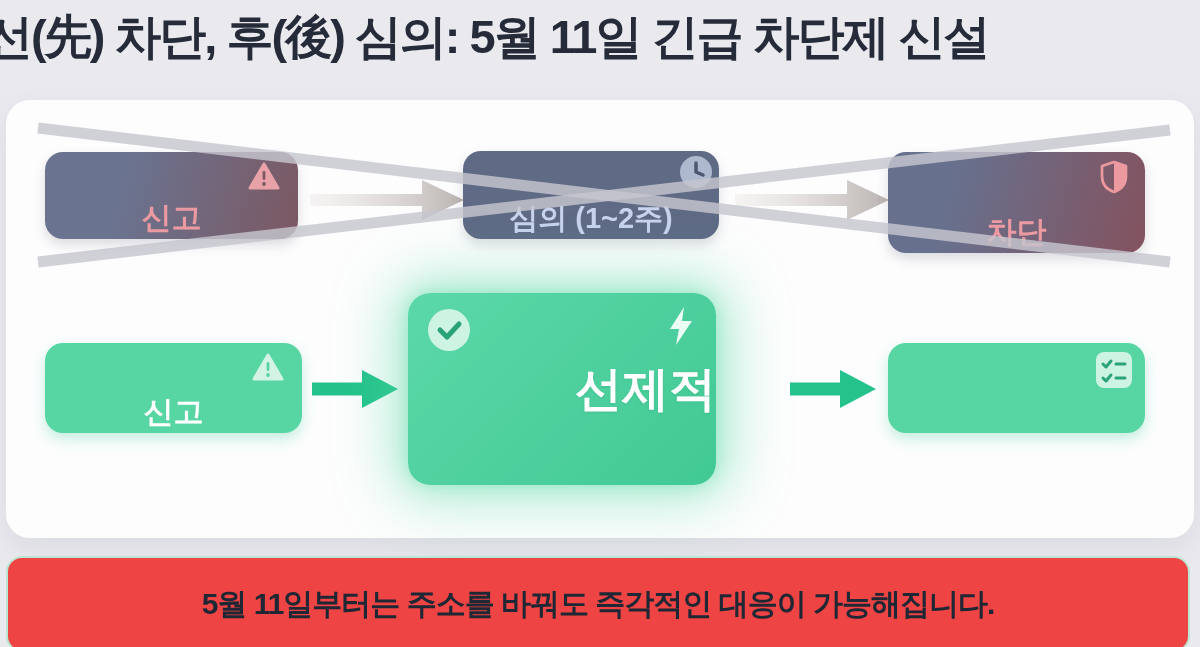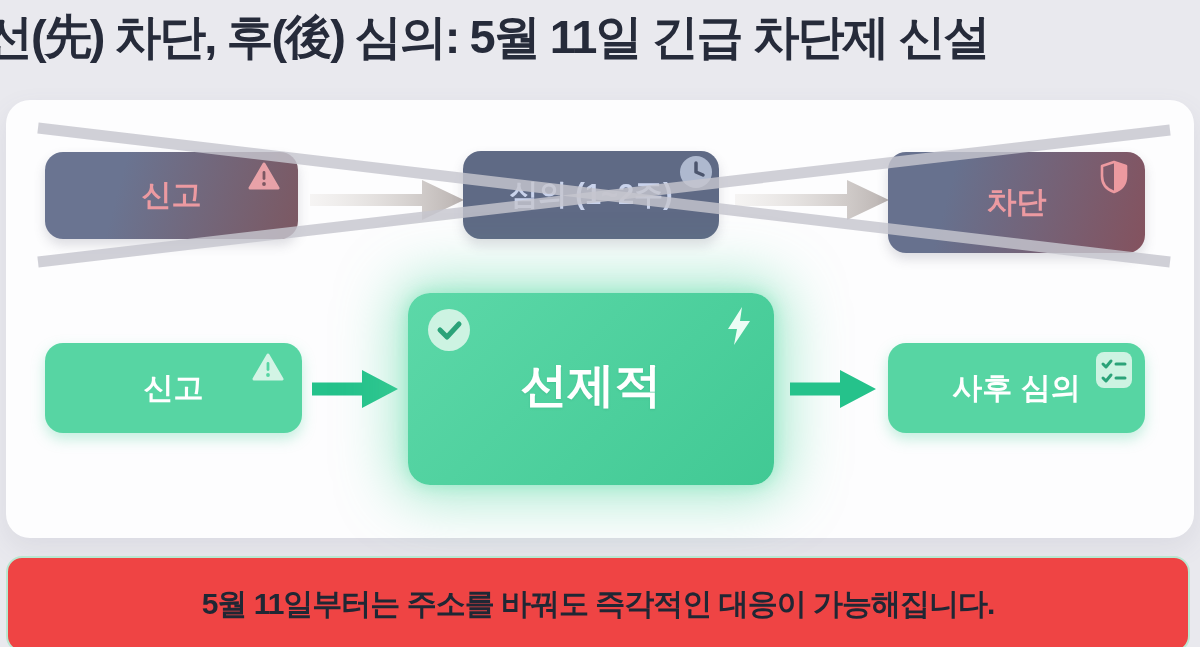--- a/index.html
+++ b/index.html
@@ -31,21 +31,21 @@
     width: 1188px; height: 438px;
     background: #fdfdfe;
     border-radius: 24px;
     box-shadow: 0 10px 26px rgba(100,100,130,0.10);
   }
 
   
   .box {
     position: absolute;
     display: flex;
-    align-items: center;
+    align-items: flex-end;
     justify-content: center;
     border-radius: 18px;
     font-weight: 700;
   }
   .box .corner-icon { position: absolute; }
 
   
   .box-old-report {
     left: 39px; top: 52px; width: 253px; height: 87px;
     background: linear-gradient(105deg, #6a7491 30%, #7c5862 100%);
@@ -83,27 +83,26 @@
     color: #ffffff; font-size: 30px;
     box-shadow: 0 6px 14px rgba(87,213,163,0.35);
   }
   .box-new-review {
     left: 882px; top: 243px; width: 257px; height: 90px;
     background: #57d5a3;
     color: #ffffff; font-size: 30px;
     box-shadow: 0 6px 14px rgba(87,213,163,0.35);
   }
   .box-new-action {
-    left: 402px; top: 193px; width: 366px; height: 192px;
+    left: 402px; top: 193px; width: 308px; height: 192px;
     border-radius: 22px;
     background: linear-gradient(135deg, #5cd8a8 0%, #41c994 100%);
     box-shadow: 0 0 55px 14px rgba(90,220,165,0.50), 0 0 18px rgba(90,220,165,0.45);
     flex-direction: column;
     color: #ffffff;
-    font-family: Liberation Mono, monospace;
   }
   .action-line { font-size: 47px; font-weight: 800; line-height: 1.28; text-shadow: 0 1px 2px rgba(40,150,110,0.25); }
 
   .green-arrow { position: absolute; }
   .green-arrow-1 { left: 306px; top: 267px; }
   .green-arrow-2 { left: 784px; top: 267px; }
 
   
   .banner {
     position: absolute;
@@ -213,21 +212,20 @@
       <div class="action-line">선제적</div>
     </div>
 
     <span class="green-arrow green-arrow-2">
       <svg width="88" height="44" viewBox="0 0 88 44">
         <polygon points="0,15.5 50,15.5 50,3 86,22 50,41 50,28.5 0,28.5" fill="#25c28b"></polygon>
       </svg>
     </span>
 
     <div class="box box-new-review">
-      <span>사후 심의</span>
       <span class="corner-icon" style="top:8px; right:12px;">
         <svg width="38" height="38" viewBox="0 0 38 38">
           <rect x="1" y="1" width="36" height="36" rx="8" fill="#cdf3e2"></rect>
           <path d="M8 13 l3 3 5 -6" stroke="#2ba379" stroke-width="3" fill="none" stroke-linecap="round" stroke-linejoin="round"></path>
           <line x1="21" y1="13" x2="30" y2="13" stroke="#2ba379" stroke-width="3" stroke-linecap="round"></line>
           <path d="M8 27 l3 3 5 -6" stroke="#2ba379" stroke-width="3" fill="none" stroke-linecap="round" stroke-linejoin="round"></path>
           <line x1="21" y1="27" x2="30" y2="27" stroke="#2ba379" stroke-width="3" stroke-linecap="round"></line>
         </svg>
       </span>
     </div>

